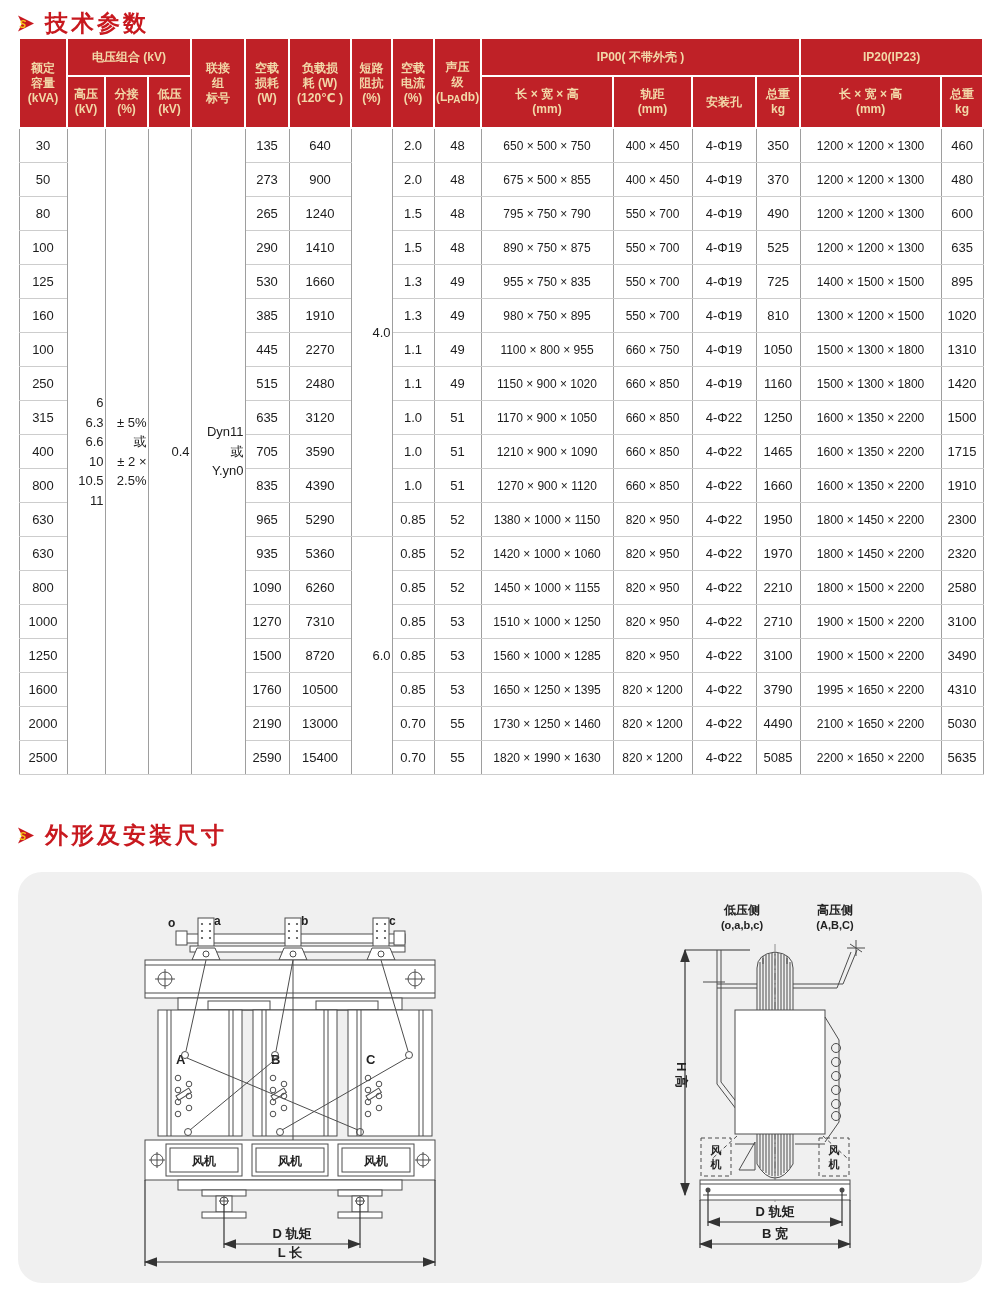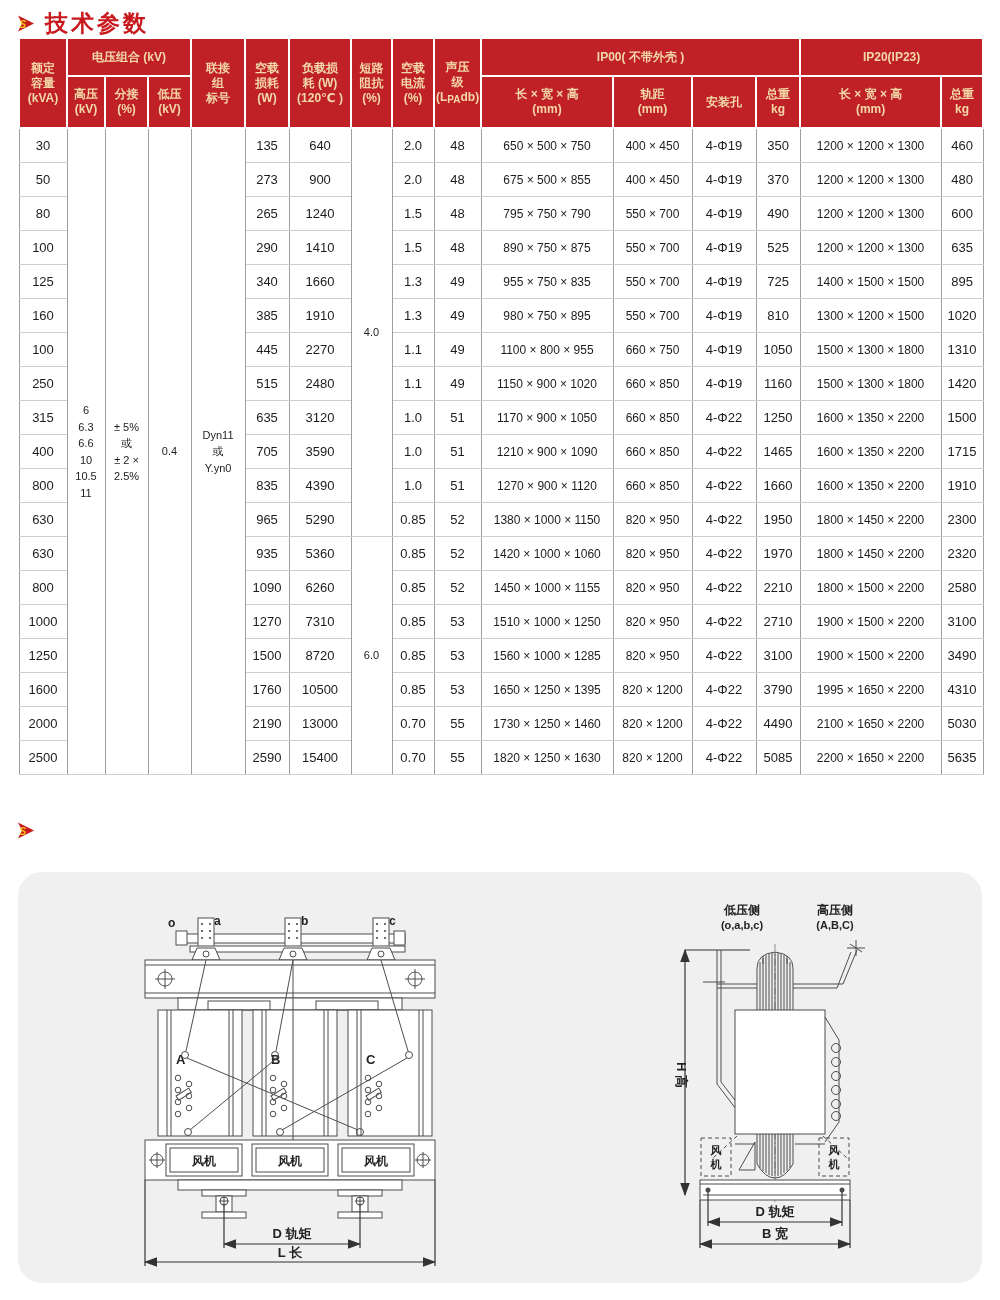--- a/index.html
+++ b/index.html
@@ -22,21 +22,21 @@
     white-space:pre-line;line-height:1.25;padding:1px;
   }
   thead tr.h1 th{height:34px;}
   thead tr.h2 th{height:48px;}
   tbody td{
     border:1px solid #9e9e9e;border-top-color:#cdcdcd;border-bottom-color:#cdcdcd;
     height:33px;padding:0 1px;text-align:center;vertical-align:middle;
     color:#1c1c1c;font-size:13px;background:#ffffff;
   }
   tbody td.dim{font-size:12px;}
-  tbody td.merged-cell{white-space:pre-line;font-size:11px;line-height:1.5;}
+  tbody td.merged-cell{white-space:pre-line;font-size:13px;line-height:1.5;text-align:right;}
   .sub{font-size:10px;vertical-align:-2px;}
   
   .panel{
     position:absolute;left:18px;top:872px;width:964px;height:411px;
     background:#f0f0f0;border-radius:24px;
   }
   .panel svg{position:absolute;overflow:visible;}
   .lineart{stroke:#4d4d4d;stroke-width:1;fill:none;}
   .lineart-f{stroke:#4d4d4d;stroke-width:1;fill:#ffffff;}
   .dimline{stroke:#333333;stroke-width:1.2;fill:none;}
@@ -183,21 +183,21 @@
           <td>48</td>
           <td class="dim">890 × 750 × 875</td>
           <td class="dim">550 × 700</td>
           <td>4-Φ19</td>
           <td>525</td>
           <td class="dim">1200 × 1200 × 1300</td>
           <td>635</td>
         </tr>
         <tr>
           <td>125</td>
-          <td>340</td>
+          <td>530</td>
           <td>1660</td>
           <td>1.3</td>
           <td>49</td>
           <td class="dim">955 × 750 × 835</td>
           <td class="dim">550 × 700</td>
           <td>4-Φ19</td>
           <td>725</td>
           <td class="dim">1400 × 1500 × 1500</td>
           <td>895</td>
         </tr>
@@ -370,36 +370,37 @@
           <td>4490</td>
           <td class="dim">2100 × 1650 × 2200</td>
           <td>5030</td>
         </tr>
         <tr>
           <td>2500</td>
           <td>2590</td>
           <td>15400</td>
           <td>0.70</td>
           <td>55</td>
-          <td class="dim">1820 × 1250 × 1630</td>
+          <td class="dim">1820 × 1990 × 1630</td>
           <td class="dim">820 × 1200</td>
           <td>4-Φ22</td>
           <td>5085</td>
           <td class="dim">2200 × 1650 × 2200</td>
           <td>5635</td>
         </tr>
       </tbody>
 </table>
 </div>
 
 <div class="section-title" style="top:820px;">
   <svg width="18" height="21" viewBox="0 0 18 21">
     <polygon points="0,2.5 16,10.5 0,18.5 4,10.5" fill="#c8191f"></polygon>
     <text x="1.5" y="14.5" font-size="10" font-weight="bold" font-style="italic" fill="#f5c518">S</text>
   </svg>
+  <span>外形及安装尺寸</span>
 </div>
 
 <div class="panel">
 
   <svg style="left:102px;top:36px;" width="350" height="362" viewBox="0 0 350 362">
     <defs>
       <marker id="la" markerWidth="11" markerHeight="8" refX="10" refY="4" orient="auto">
           <path d="M0,0 L11,4 L0,8 Z" fill="#333"></path>
         </marker>
       <marker id="lb" markerWidth="11" markerHeight="8" refX="1" refY="4" orient="auto">

